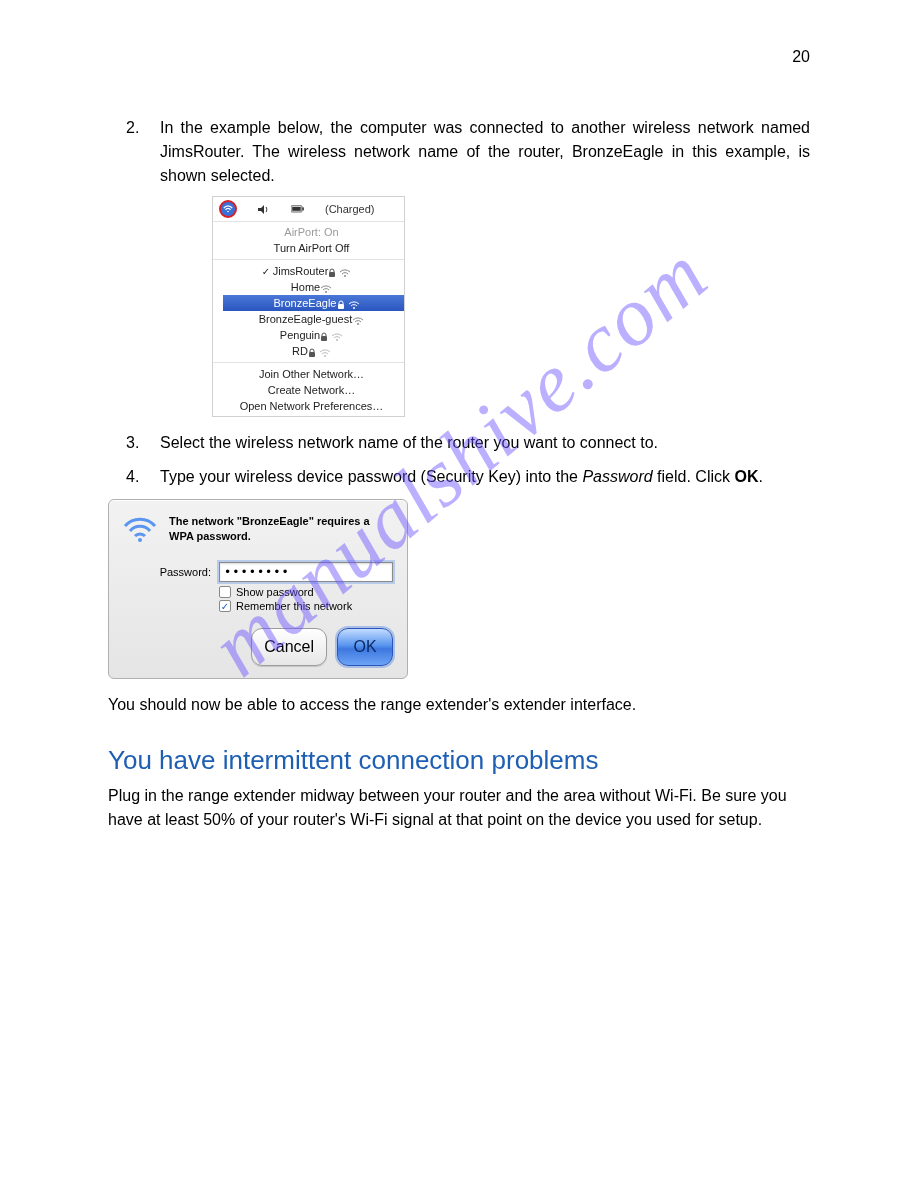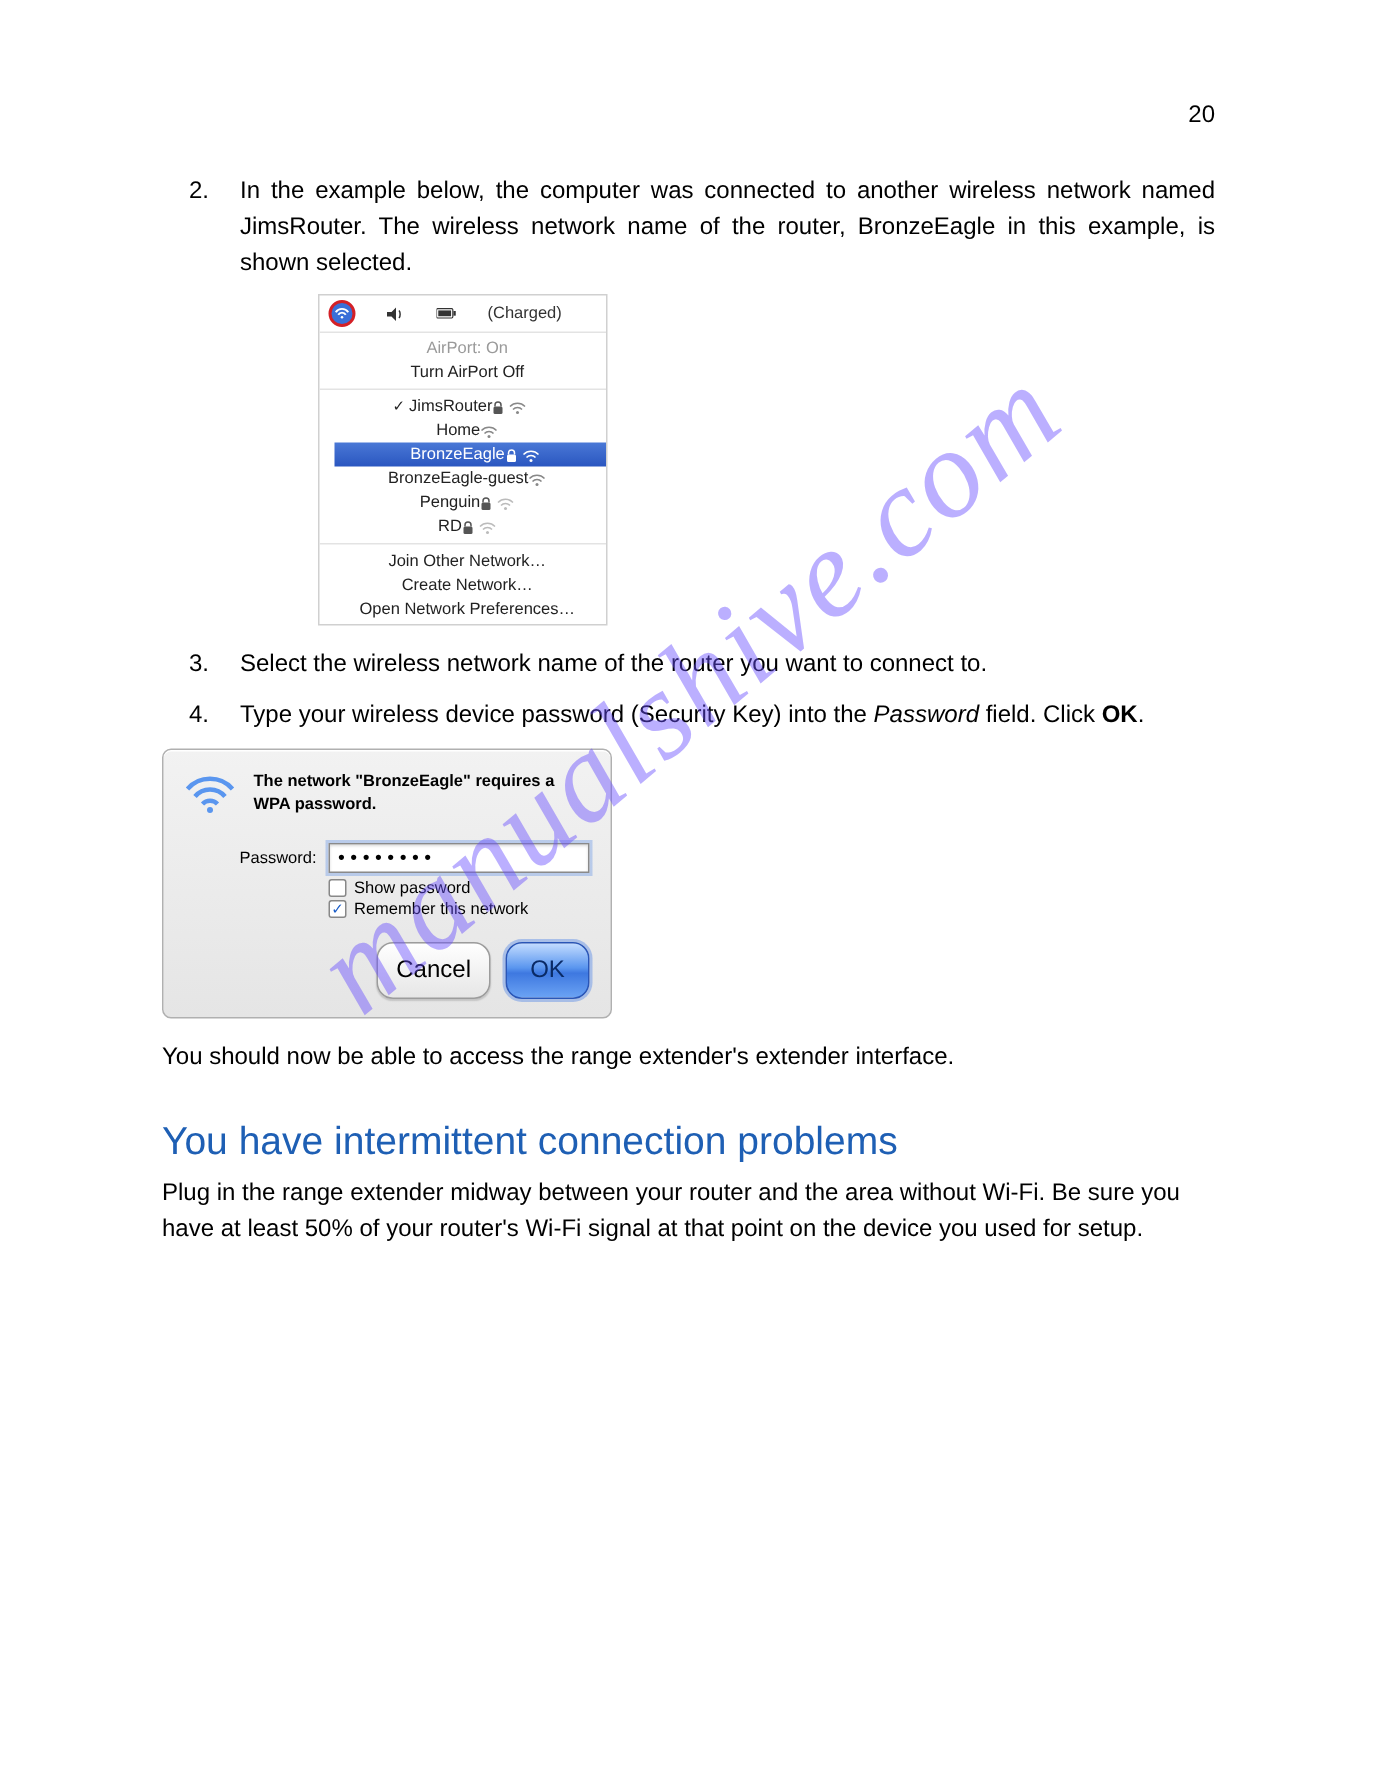--- a/index.html
+++ b/index.html
@@ -11,21 +11,21 @@
     font-family: Arial, Helvetica, sans-serif;
     position: relative;
     color: #000;
   }
   .page {
     padding: 60px 108px 60px 108px;
     position: relative;
   }
   .page-number {
     position: absolute;
-    top: 68px;
+    top: 48px;
     right: 108px;
     font-size: 16px;
   }
   .content {
     margin-top: 56px;
   }
   ol.steps {
     list-style: none;
     padding: 0;
     margin: 0;

